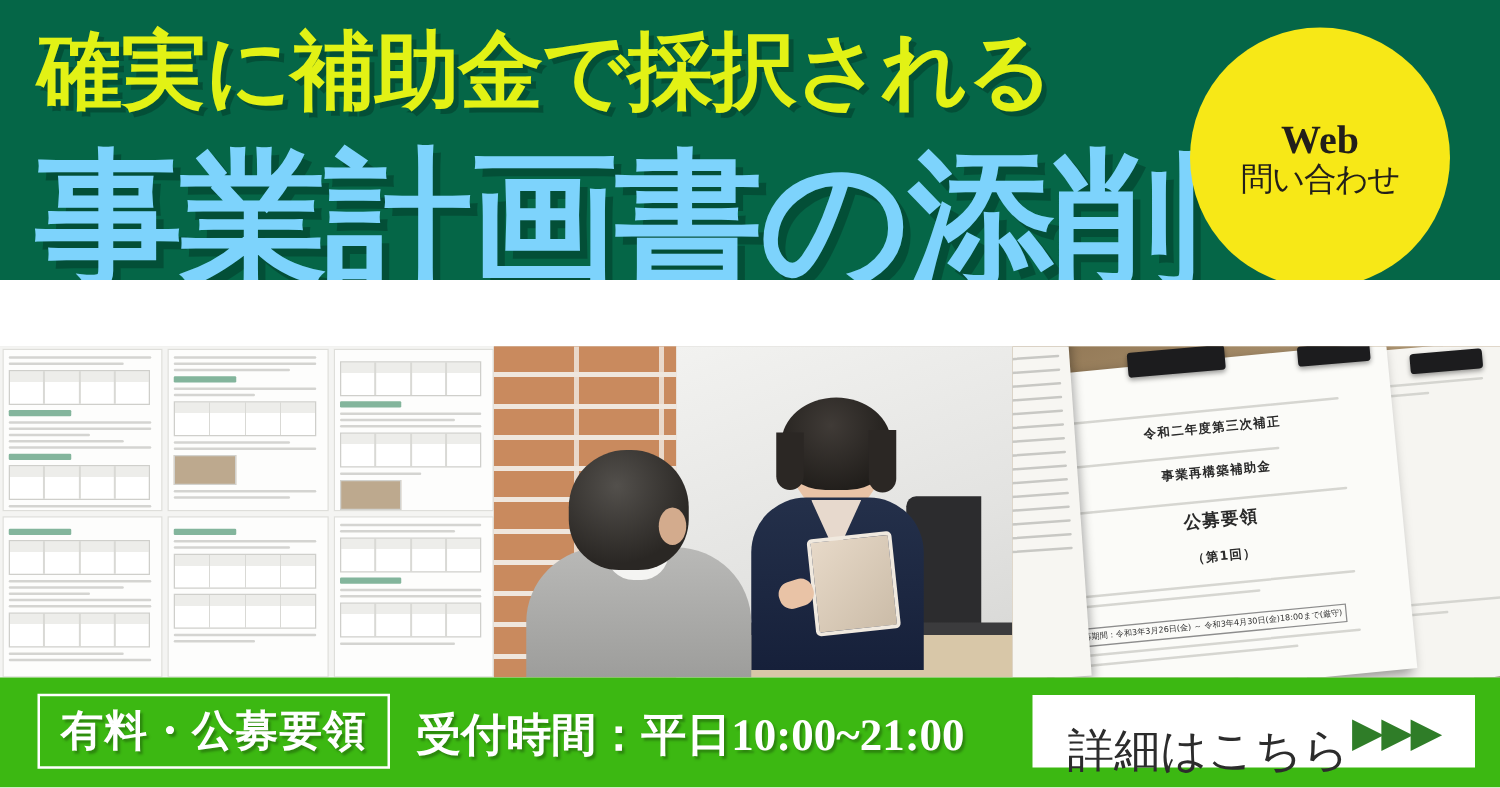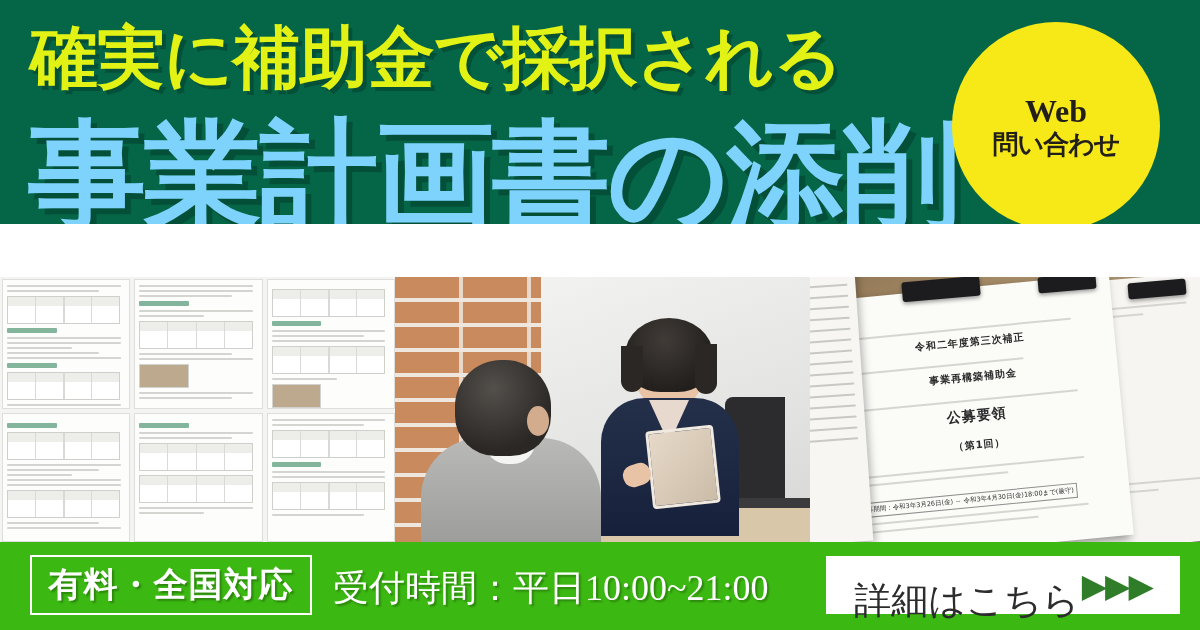--- a/index.html
+++ b/index.html
@@ -45,21 +45,21 @@
     align-items:center;justify-content:center;
     text-align:center;line-height:1.08;
     box-sizing:border-box;padding-top:4px;
   }
   .badge-web{
     font-size:32px;font-weight:bold;color:#221f1a;
     font-family:"Liberation Serif","DejaVu Serif",serif;
     margin-bottom:2px;
   }
   .badge-inq{
-    font-size:26px;font-weight:bold;color:#221f1a;
+    font-size:26px;font-weight:normal;color:#221f1a;
     font-family:"DejaVu Sans","Liberation Sans",sans-serif;
     margin-bottom:4px;letter-spacing:-1px;
   }
   .badge-hours,.badge-open{
     font-size:33px;font-weight:bold;color:#ef1b12;
     font-family:"DejaVu Sans","Liberation Sans",sans-serif;
     letter-spacing:-1px;
   }
   .badge-hours{margin-bottom:2px;}
 
@@ -268,21 +268,21 @@
     border:2px solid #ffffff;box-sizing:border-box;
     display:flex;align-items:center;justify-content:center;
   }
   .tag-box span{
     font-size:34px;font-weight:bold;color:#ffffff;letter-spacing:1px;
     font-family:"DejaVu Sans","Liberation Sans",sans-serif;
     text-shadow:2px 2px 2px rgba(0,0,0,.28);
   }
   .hours{
     position:absolute;left:333px;top:22px;
-    font-size:36px;font-weight:normal;color:#ffffff;letter-spacing:0;
+    font-size:36px;font-weight:bold;color:#ffffff;letter-spacing:0;
     font-family:"Liberation Serif","DejaVu Serif",serif;
     text-shadow:2px 2px 2px rgba(0,0,0,.28);
     white-space:nowrap;
   }
   .cta{
     position:absolute;left:826px;top:14px;width:354px;height:58px;
     background:#ffffff;display:flex;align-items:center;justify-content:center;
   }
   .cta-label{
     font-size:37px;font-weight:normal;color:#2c2c2c;letter-spacing:0;
@@ -464,21 +464,21 @@
       </div>
 
       <div class="clip"></div>
       <div class="clip two"></div>
       <div class="clip three"></div>
     </div>
   </div>
 
   <div class="footer">
     <div class="tag-box">
-      <span>有料・全国対応</span>
+      <span>有料・公募要領</span>
     </div>
     <div class="hours">受付時間：平日10:00~21:00</div>
     <div class="cta">
       <span class="cta-label">詳細はこちら</span>
       <span class="cta-arrows">▶▶▶</span>
     </div>
   </div>
 
 </div>
 

